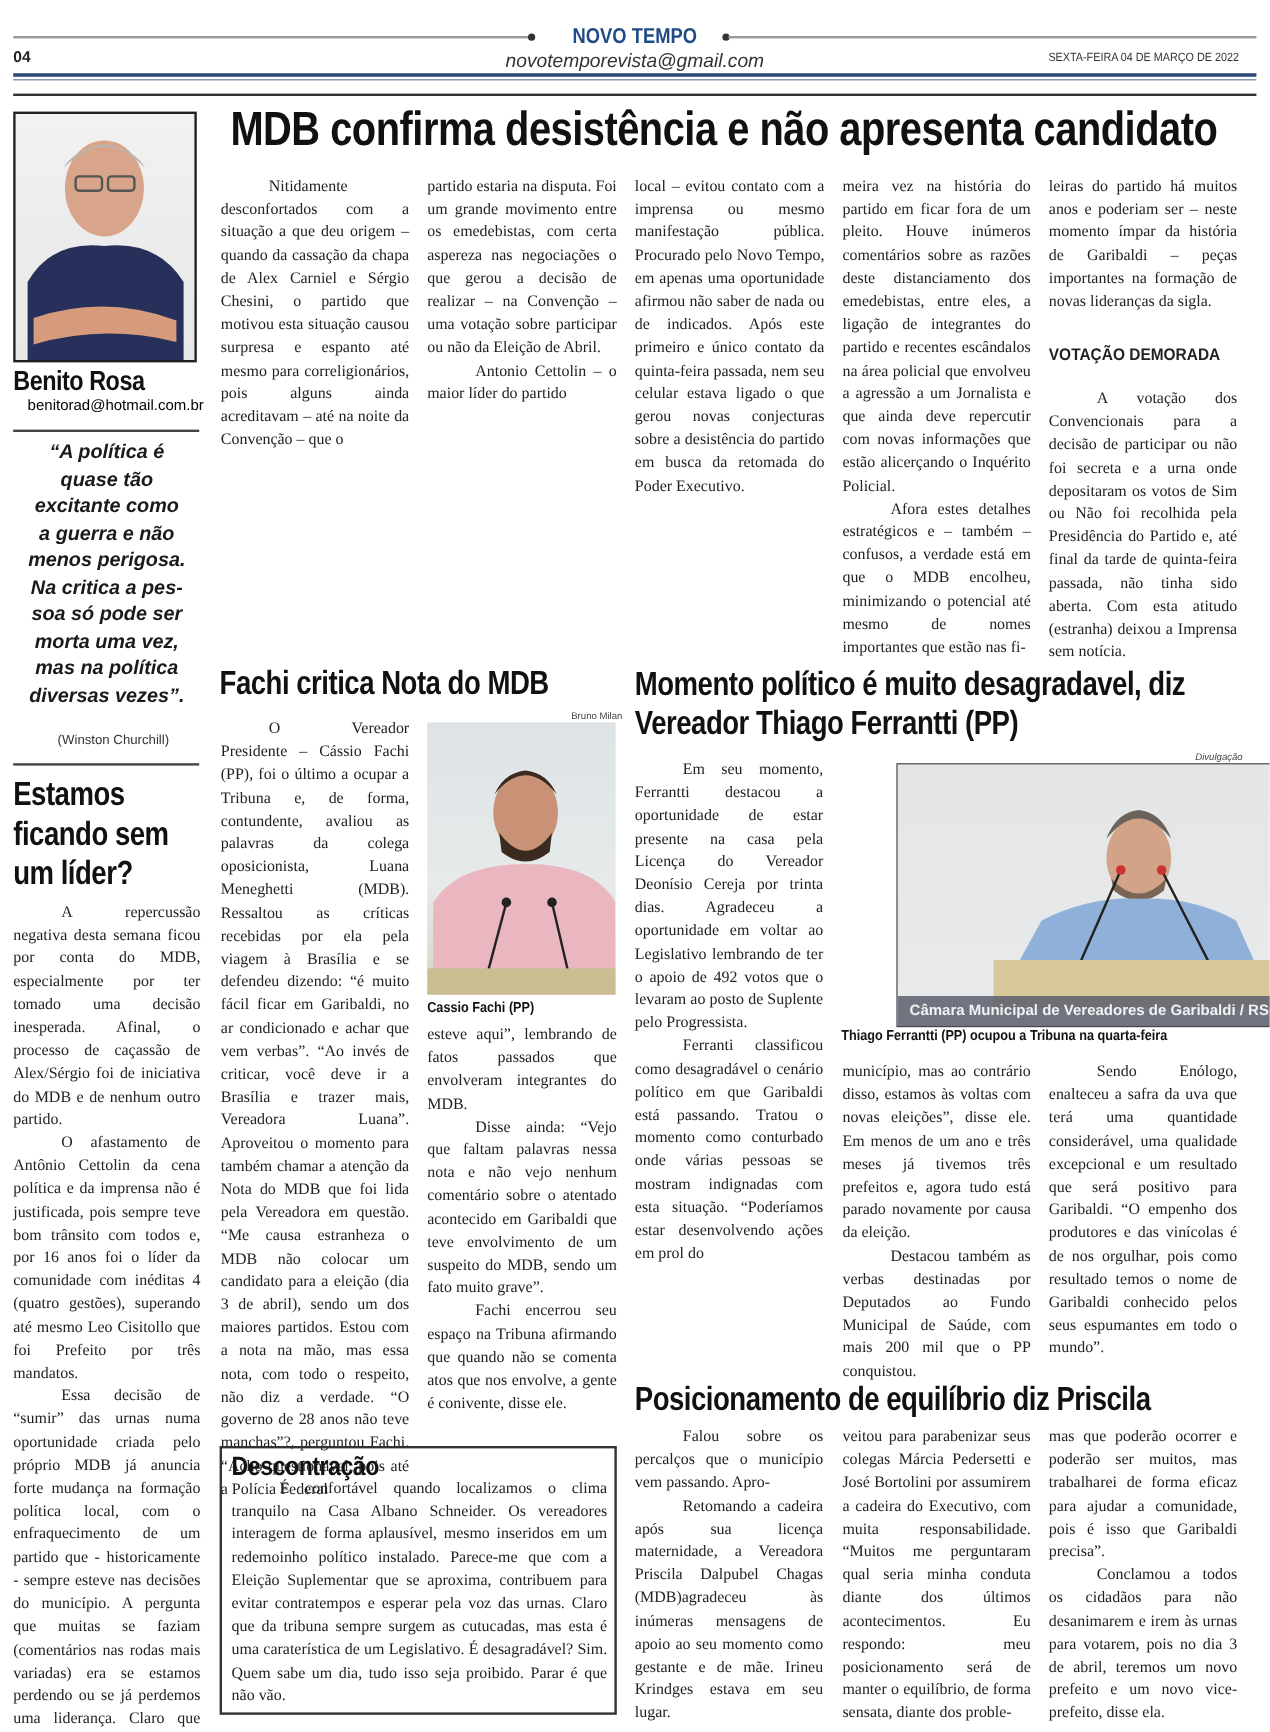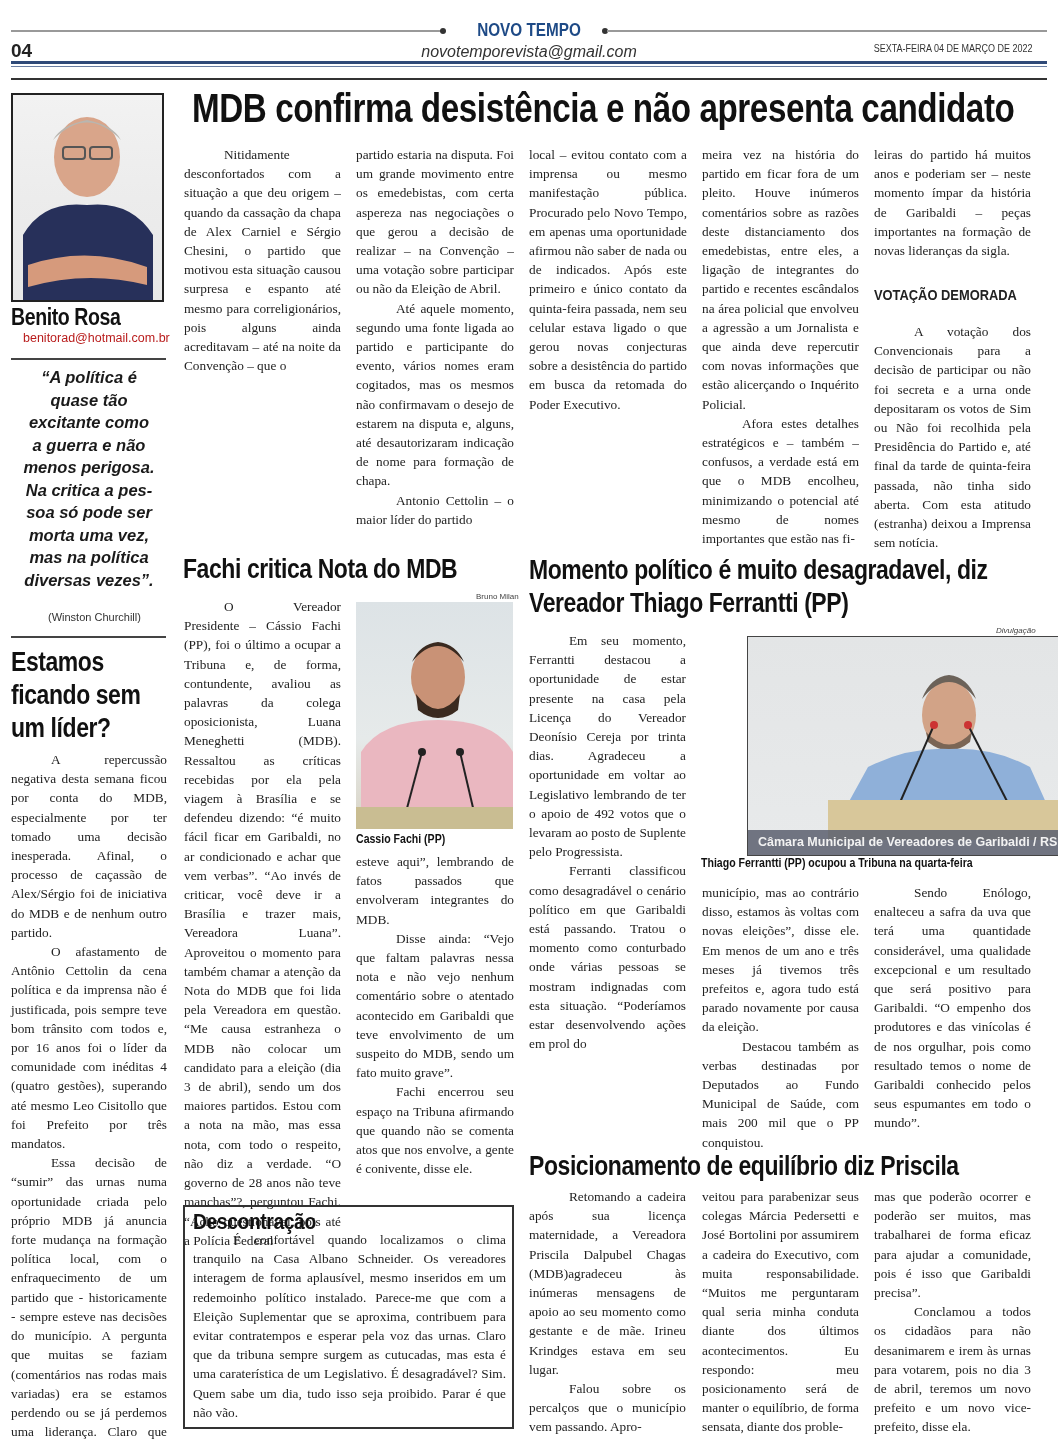--- a/index.html
+++ b/index.html
@@ -6,21 +6,21 @@
   body { width:1058px; height:1443px; position:relative; overflow:hidden; color:#1a1a1a; }
   .sans { font-family: "Liberation Sans", "DejaVu Sans", sans-serif; }
   .abs { position:absolute; }
   .hl { font-family:"Liberation Sans", sans-serif; font-weight:700; color:#111; transform-origin:left top; letter-spacing:-0.5px; }
 
   
   .topline { position:absolute; top:30px; height:2px; background:#999; }
   .dot { position:absolute; top:28px; width:6px; height:6px; border-radius:50%; background:#333; }
   .brand { position:absolute; top:20px; left:0; width:1058px; text-align:center; font-family:"Liberation Sans",sans-serif; font-weight:700; font-size:18px; color:#1e4a86; transform:scaleX(0.85); }
   .email { position:absolute; top:43px; left:0; width:1058px; text-align:center; font-family:"Liberation Sans",sans-serif; font-style:italic; font-size:16px; color:#333; }
-  .pagenum { position:absolute; top:40px; left:11px; font-family:"Liberation Sans",sans-serif; font-weight:700; font-size:19px; color:#222; }
+  .pagenum { position:absolute; top:40px; left:11px; font-family:"Liberation Sans",sans-serif; font-weight:700; font-size:13px; color:#222; }
   .dateline { position:absolute; top:43px; right:25px; font-family:"Liberation Sans",sans-serif; font-size:10px; color:#333; transform:scaleX(0.9); transform-origin:right top; }
   .rule-blue { position:absolute; left:11px; width:1036px; top:61px; height:3px; background:#2f4a78; }
   .rule-blue2 { position:absolute; left:11px; width:1036px; top:66px; height:1px; background:#6a7ea2; }
   .rule-dark { position:absolute; left:11px; width:1036px; top:78px; height:2px; background:#333; }
 
   .col { position:absolute; font-family:"Liberation Serif","DejaVu Serif",serif; font-size:13.3px; line-height:19.2px; text-align:justify; color:#222; hyphens:manual; }
   .col p { margin:0; text-indent:40px; }
   .col p.noind { text-indent:0; }
 
   .photo { position:absolute; overflow:hidden; }
@@ -51,21 +51,21 @@
   <svg width="149" height="205" viewBox="0 0 149 205">
     <ellipse cx="74" cy="62" rx="33" ry="40" fill="#d9a58a"></ellipse>
     <path d="M40 45 Q74 10 108 45 Q100 30 74 25 Q48 30 40 45Z" fill="#b9b6b0"></path>
     <rect x="50" y="52" width="22" height="12" rx="3" fill="none" stroke="#555" stroke-width="2"></rect>
     <rect x="77" y="52" width="22" height="12" rx="3" fill="none" stroke="#555" stroke-width="2"></rect>
     <path d="M10 205 L10 140 Q30 105 74 110 Q118 105 140 140 L140 205Z" fill="#27305a"></path>
     <path d="M15 170 Q74 150 134 172 L134 190 Q74 175 15 192Z" fill="#d69a7c"></path>
   </svg>
 </div>
 <div class="abs hl" style="left:11px;top:304px;font-size:23px;transform:scaleX(0.85);">Benito Rosa</div>
-<div class="abs sans" style="left:11px;top:331px;font-size:12.5px;color:#b91c1c;padding-left:12px;">benitorad@hotmail.com.br</div>
+<div class="abs sans" style="left:11px;top:331px;font-size:12.5px;color:#000000;padding-left:12px;">benitorad@hotmail.com.br</div>
 <div class="hr" style="left:11px;top:358px;width:155px;"></div>
 
 <div class="quote" style="top:366px;">
   <div>“A política é</div>
   <div>quase tão</div>
   <div>excitante como</div>
   <div>a guerra e não</div>
   <div>menos perigosa.</div>
   <div>Na critica a pes-</div>
   <div>soa só pode ser</div>
@@ -87,21 +87,20 @@
   <p>Essa decisão de “sumir” das urnas numa oportunidade criada pelo próprio MDB já anuncia forte mudança na formação política local, com o enfraquecimento de um partido que - historicamente - sempre esteve nas decisões do município. A pergunta que muitas se faziam (comentários nas rodas mais variadas) era se estamos perdendo ou se já perdemos uma liderança. Claro que estão falando de CETTOLIN!</p>
 </div>
 
 <div class="abs hl" style="left:192px;top:86px;font-size:40px;white-space:nowrap;transform:scaleX(0.83);">MDB confirma desistência e não apresenta candidato</div>
 
 <div class="col" style="left:184px;top:145px;width:157px;">
   <p>Nitidamente desconfortados com a situação a que deu origem – quando da cassação da chapa de Alex Carniel e Sérgio Chesini, o partido que motivou esta situação causou surpresa e espanto até mesmo para correligionários, pois alguns ainda acreditavam – até na noite da Convenção – que o</p>
 </div>
 <div class="col" style="left:356px;top:145px;width:158px;">
   <p class="noind">partido estaria na disputa. Foi um grande movimento entre os emedebistas, com certa aspereza nas negociações o que gerou a decisão de realizar – na Convenção – uma votação sobre participar ou não da Eleição de Abril.</p>
-  <p>Até aquele momento, segundo uma fonte ligada ao partido e participante do evento, vários nomes eram cogitados, mas os mesmos não confirmavam o desejo de estarem na disputa e, alguns, até desautorizaram indicação de nome para formação de chapa.</p>
   <p>Antonio Cettolin – o maior líder do partido</p>
 </div>
 <div class="col" style="left:529px;top:145px;width:158px;">
   <p class="noind">local – evitou contato com a imprensa ou mesmo manifestação pública. Procurado pelo Novo Tempo, em apenas uma oportunidade afirmou não saber de nada ou de indicados. Após este primeiro e único contato da quinta-feira passada, nem seu celular estava ligado o que gerou novas conjecturas sobre a desistência do partido em busca da retomada do Poder Executivo.</p>
 </div>
 <div class="col" style="left:702px;top:145px;width:157px;">
   <p class="noind">meira vez na história do partido em ficar fora de um pleito. Houve inúmeros comentários sobre as razões deste distanciamento dos emedebistas, entre eles, a ligação de integrantes do partido e recentes escândalos na área policial que envolveu a agressão a um Jornalista e que ainda deve repercutir com novas informações que estão alicerçando o Inquérito Policial.</p>
   <p>Afora estes detalhes estratégicos e – também – confusos, a verdade está em que o MDB encolheu, minimizando o potencial até mesmo de nomes importantes que estão nas fi-</p>
 </div>
 <div class="col" style="left:874px;top:145px;width:157px;">
@@ -173,22 +172,22 @@
 <div class="col" style="left:702px;top:883px;width:157px;">
   <p class="noind">município, mas ao contrário disso, estamos às voltas com novas eleições”, disse ele. Em menos de um ano e três meses já tivemos três prefeitos e, agora tudo está parado novamente por causa da eleição.</p>
   <p>Destacou também as verbas destinadas por Deputados ao Fundo Municipal de Saúde, com mais 200 mil que o PP conquistou.</p>
 </div>
 <div class="col" style="left:874px;top:883px;width:157px;">
   <p>Sendo Enólogo, enalteceu a safra da uva que terá uma quantidade considerável, uma qualidade excepcional e um resultado que será positivo para Garibaldi. “O empenho dos produtores e das vinícolas é de nos orgulhar, pois como resultado temos o nome de Garibaldi conhecido pelos seus espumantes em todo o mundo”.</p>
 </div>
 
 <div class="abs hl" style="left:529px;top:1150px;font-size:28px;white-space:nowrap;transform:scaleX(0.82);">Posicionamento de equilíbrio diz Priscila</div>
 <div class="col" style="left:529px;top:1187px;width:157px;">
+  <p>Falou sobre os percalços que o município vem passando. Apro-</p>
   <p>Retomando a cadeira após sua licença maternidade, a Vereadora Priscila Dalpubel Chagas (MDB)agradeceu às inúmeras mensagens de apoio ao seu momento como gestante e de mãe. Irineu Krindges estava em seu lugar.</p>
-  <p>Falou sobre os percalços que o município vem passando. Apro-</p>
 </div>
 <div class="col" style="left:702px;top:1187px;width:157px;">
   <p class="noind">veitou para parabenizar seus colegas Márcia Pedersetti e José Bortolini por assumirem a cadeira do Executivo, com muita responsabilidade. “Muitos me perguntaram qual seria minha conduta diante dos últimos acontecimentos. Eu respondo: meu posicionamento será de manter o equilíbrio, de forma sensata, diante dos proble-</p>
 </div>
 <div class="col" style="left:874px;top:1187px;width:157px;">
   <p class="noind">mas que poderão ocorrer e poderão ser muitos, mas trabalharei de forma eficaz para ajudar a comunidade, pois é isso que Garibaldi precisa”.</p>
   <p>Conclamou a todos os cidadãos para não desanimarem e irem às urnas para votarem, pois no dia 3 de abril, teremos um novo prefeito e um novo vice-prefeito, disse ela.</p>
 </div>
 
 </body></html>

